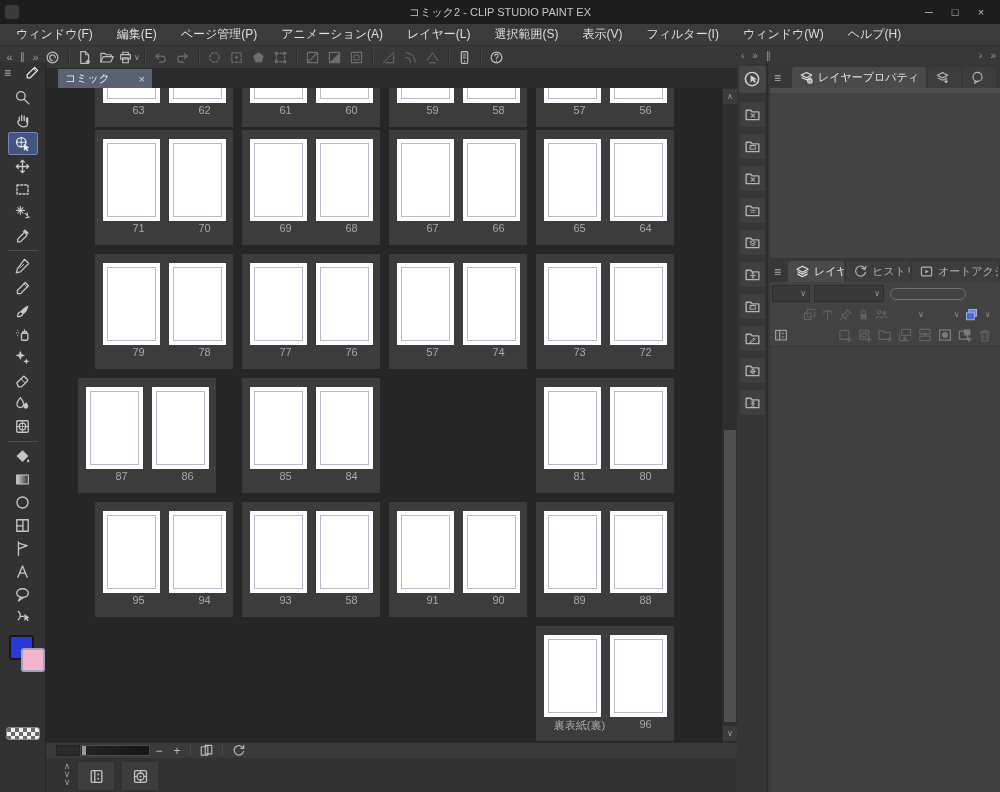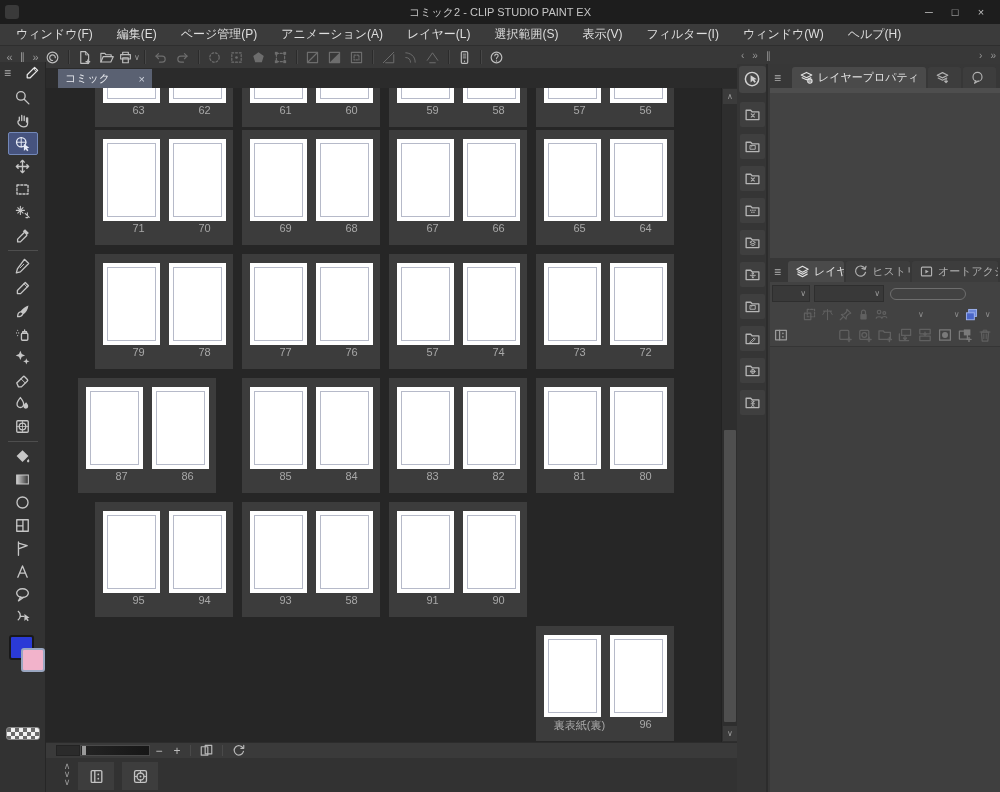--- a/index.html
+++ b/index.html
@@ -660,34 +660,20 @@
           </div>
           <div class="page">
             <div class="pframe"></div>
           </div>
         </div>
         <div class="plabels">
           <span>85</span>
           <span>84</span>
         </div>
       </div>
-      <div class="spread" style="left: 343px; top: 290px;">
-        <div class="pages">
-          <div class="page">
-            <div class="pframe"></div>
-          </div>
-          <div class="page">
-            <div class="pframe"></div>
-          </div>
-        </div>
-        <div class="plabels">
-          <span>83</span>
-          <span>82</span>
-        </div>
-      </div>
       <div class="spread" style="left: 490px; top: 290px;">
         <div class="pages">
           <div class="page">
             <div class="pframe"></div>
           </div>
           <div class="page">
             <div class="pframe"></div>
           </div>
         </div>
         <div class="plabels">
@@ -728,20 +714,34 @@
           <div class="page">
             <div class="pframe"></div>
           </div>
           <div class="page">
             <div class="pframe"></div>
           </div>
         </div>
         <div class="plabels">
           <span>91</span>
           <span>90</span>
+        </div>
+      </div>
+      <div class="spread" style="left: 490px; top: 414px;">
+        <div class="pages">
+          <div class="page">
+            <div class="pframe"></div>
+          </div>
+          <div class="page">
+            <div class="pframe"></div>
+          </div>
+        </div>
+        <div class="plabels">
+          <span>89</span>
+          <span>88</span>
         </div>
       </div>
       <div class="spread" style="left: 490px; top: 538px;">
         <div class="pages">
           <div class="page">
             <div class="pframe"></div>
           </div>
           <div class="page">
             <div class="pframe"></div>
           </div>

